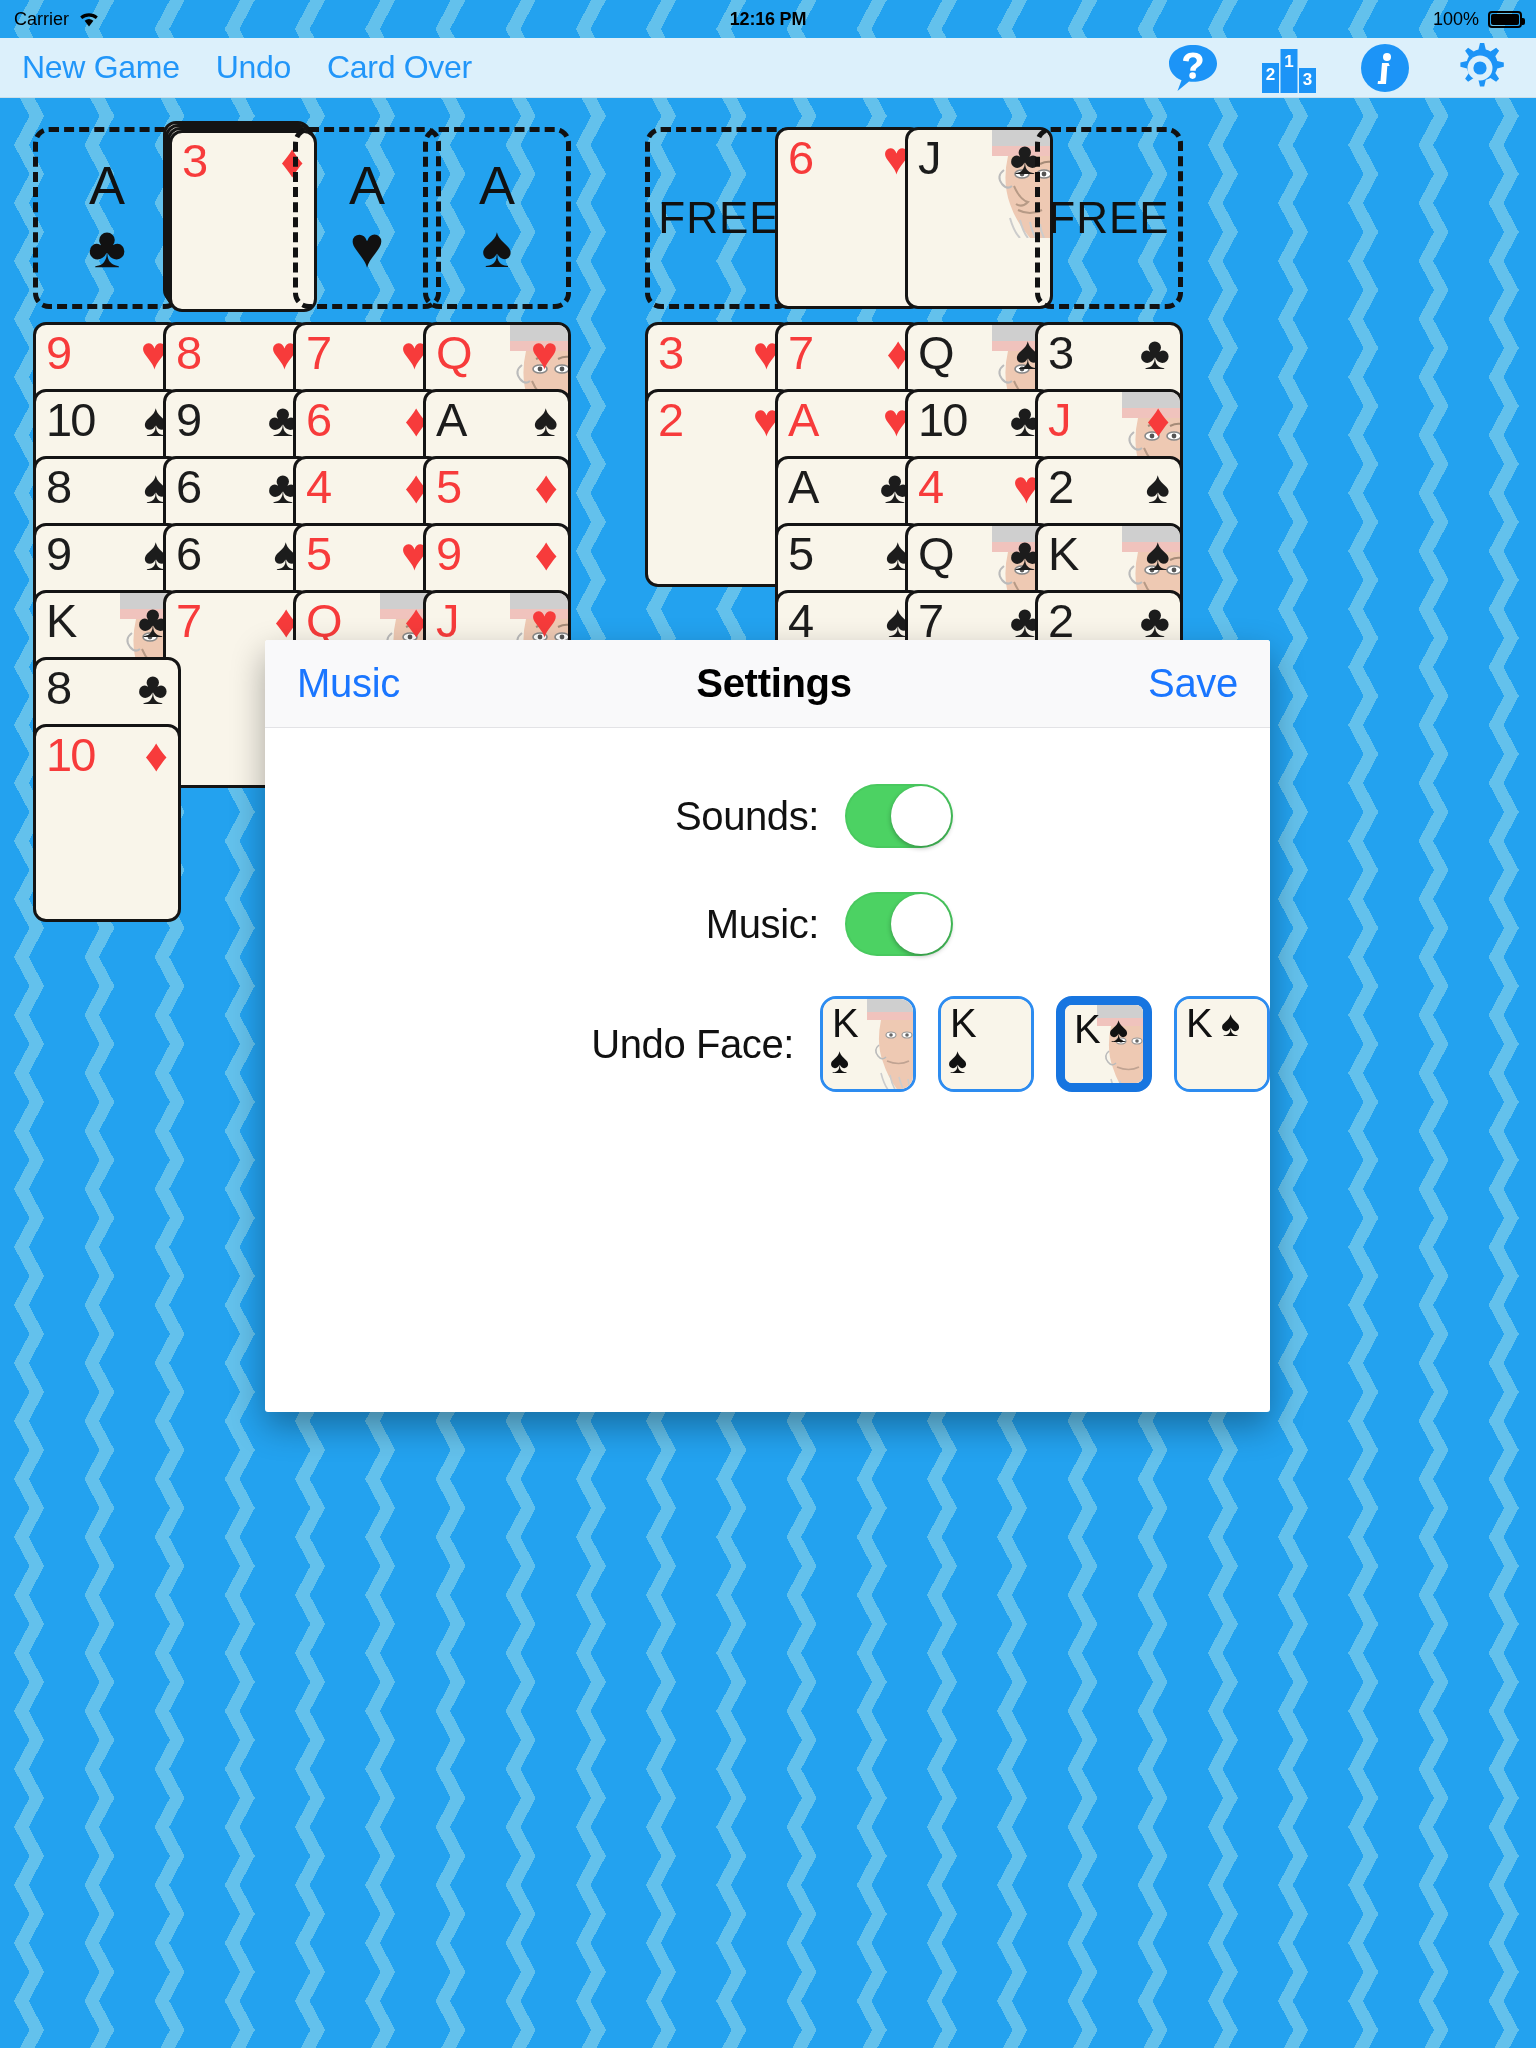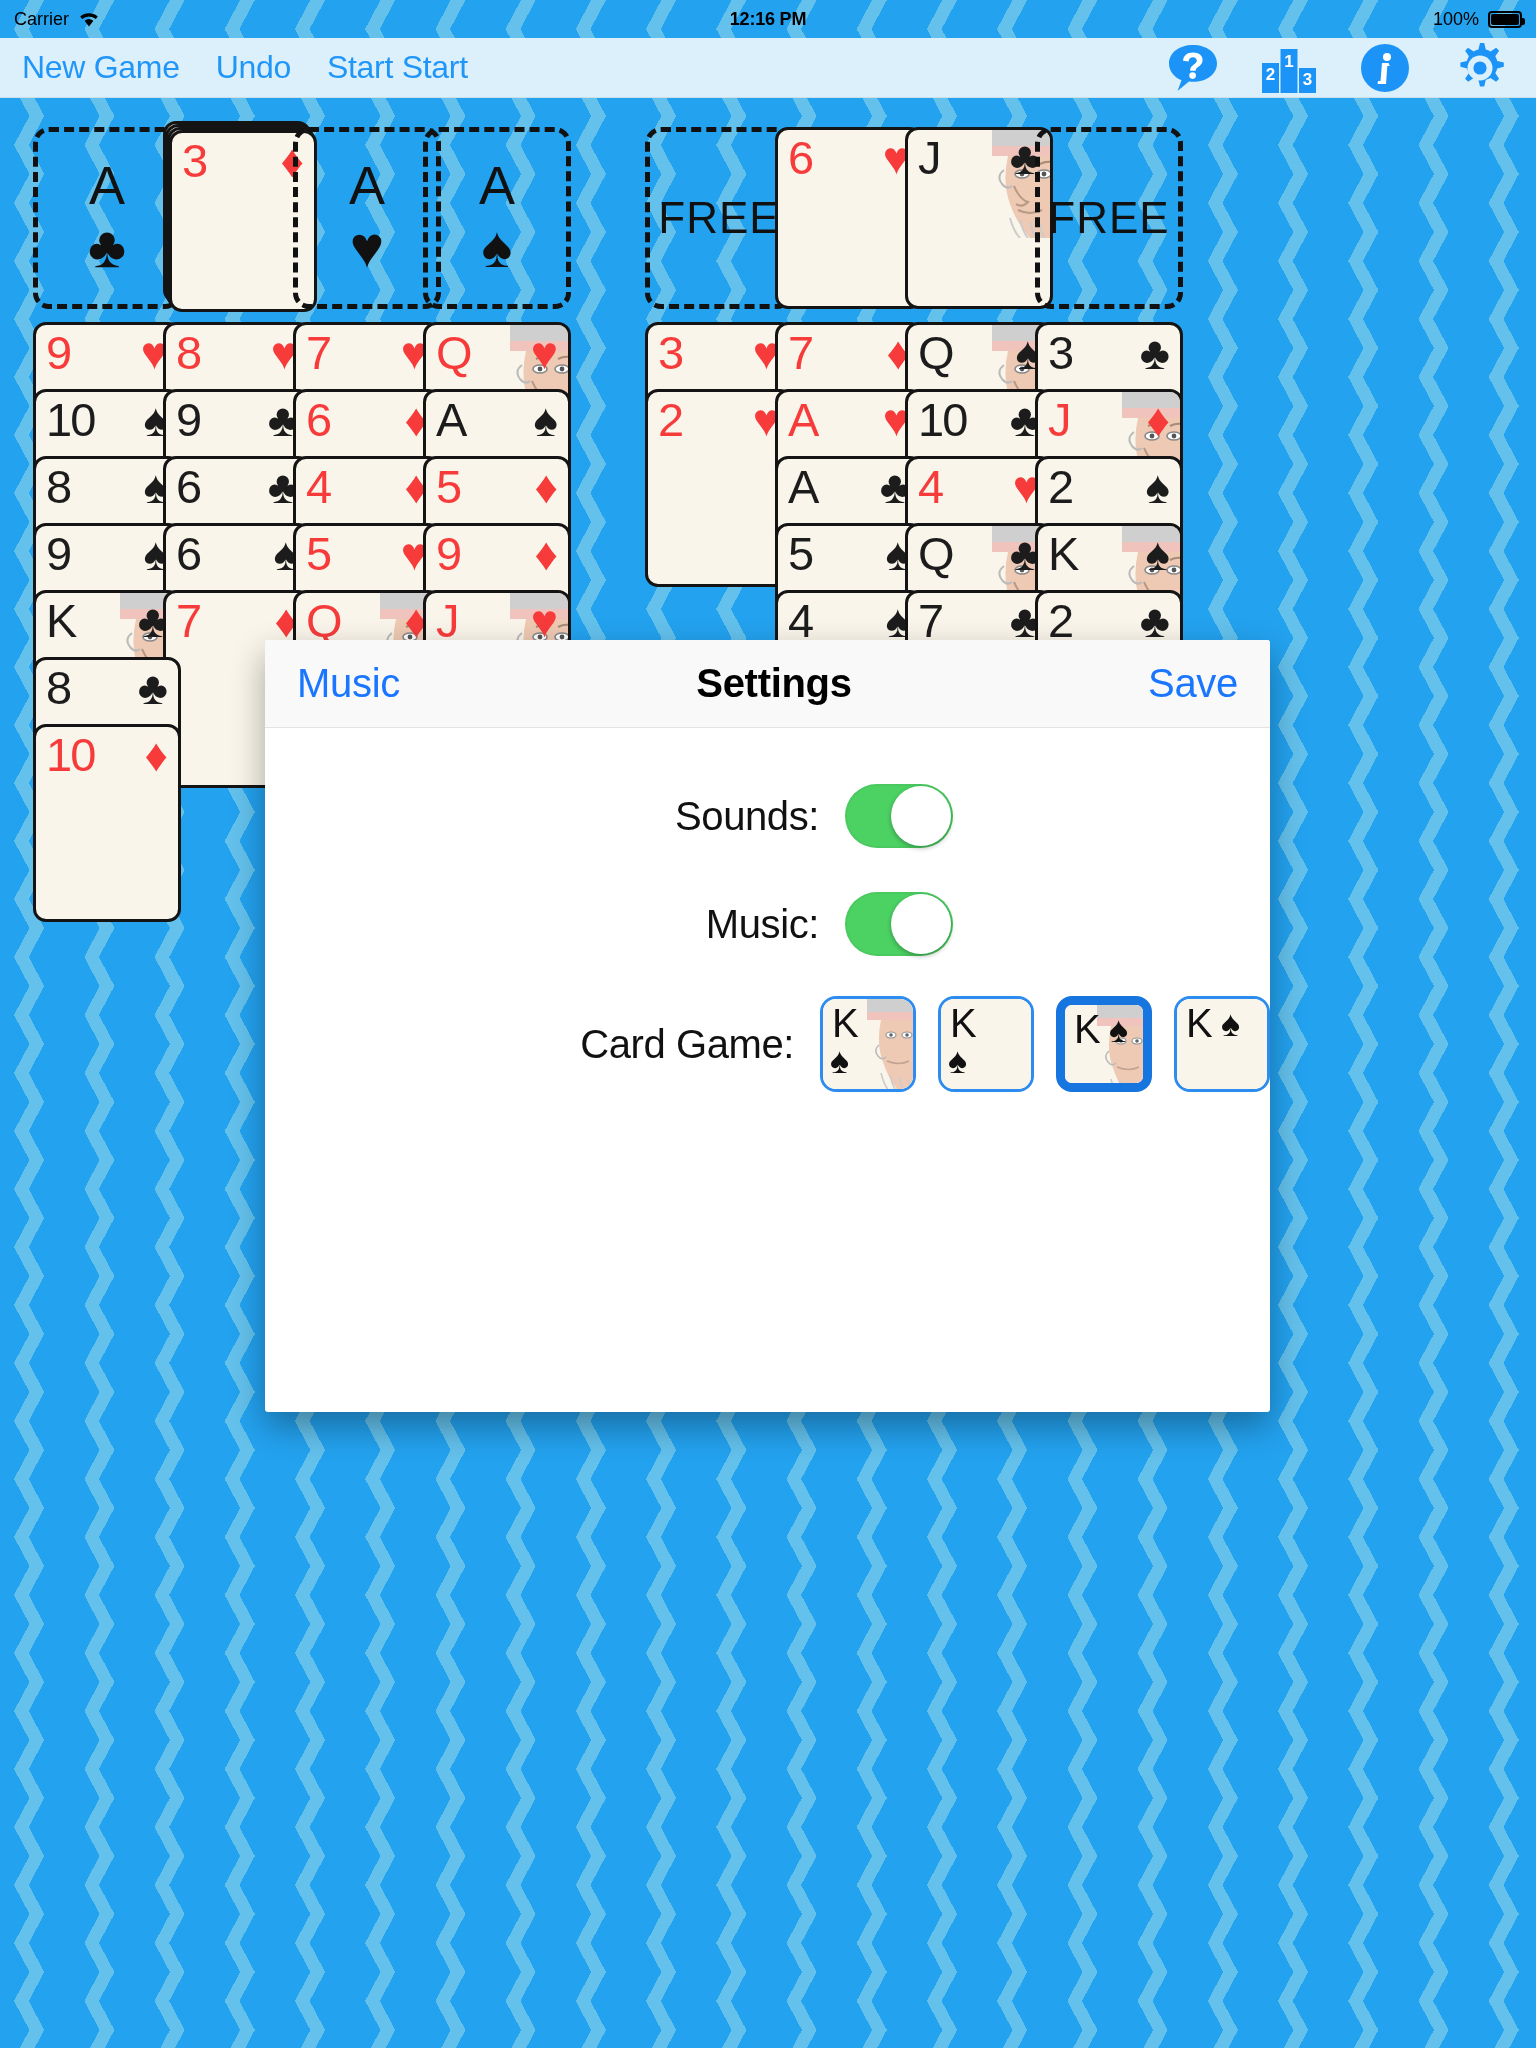--- a/index.html
+++ b/index.html
@@ -768,21 +768,21 @@
     <span class="batt">
         <span class="batt-fill"></span>
       </span>
   </div>
 </div>
 
 <div id="toolbar">
   <div id="toolbar-left">
     <button class="tb-text-btn">New Game</button>
     <button class="tb-text-btn">Undo</button>
-    <button class="tb-text-btn">Start Start</button>
+    <button class="tb-text-btn">Card Over</button>
   </div>
   <div id="toolbar-right">
 
     <span class="tb-icon">
       <svg width="54" height="54" viewBox="0 0 54 54">
         <path d="M27 4 C13 4 3 12 3 22.5 C3 30 8 36.3 15.5 39.2 L11.5 50 L23 40.5 C24.3 40.7 25.6 40.8 27 40.8 C41 40.8 51 32.9 51 22.5 C51 12 41 4 27 4 Z" fill="#1c94f7"></path>
         <path d="M27 11.5 c-6 0 -9.6 3.3 -10 8.2 l5.6 .7 c .3 -2.6 1.9 -4.1 4.4 -4.1 c2.3 0 3.8 1.3 3.8 3.2 c0 1.6 -.8 2.5 -3 4 c-2.7 1.9 -3.7 3.4 -3.6 6.3 l5.5 0 c0 -1.6 .5 -2.4 2.4 -3.7 c3.1 -2.1 4.5 -4 4.5 -7 c0 -4.6 -3.6 -7.6 -9.6 -7.6 Z" fill="#fff"></path>
         <circle cx="26.6" cy="34.6" r="3.3" fill="#fff"></circle>
       </svg>
     </span>
@@ -840,21 +840,21 @@
       <div class="setting-row" style="height:108px;">
         <div class="setting-label">Music:</div>
         <div class="setting-control">
           <div class="toggle" id="music-toggle">
               <span class="knob"></span>
             </div>
         </div>
       </div>
 
       <div class="setting-row" style="height:132px;">
-        <div class="setting-label">Card Game:</div>
+        <div class="setting-label">Undo Face:</div>
         <div class="setting-control">
             <div class="sw-row" id="card-face-row">
               <div class="swatch">
                 <div class="sw-card-inner">
                   <svg style="position:absolute;right:-4px;top:0;width:56px;height:96px" viewBox="0 0 56 96">
                     <rect x="6" y="0" width="50" height="13" fill="#cfcfcf"></rect>
                     <rect x="6" y="13" width="50" height="8" fill="#f0c3bd"></rect>
                     <path d="M20 21 q-5 24 2 42 q5 16 16 30 l18 0 l0 -72 Z" fill="#eec9b3"></path>
                     <ellipse cx="30" cy="36" rx="5" ry="3" fill="#fff" stroke="#999" stroke-width="1.2"></ellipse>
                     <circle cx="30" cy="36" r="1.8" fill="#666"></circle>

